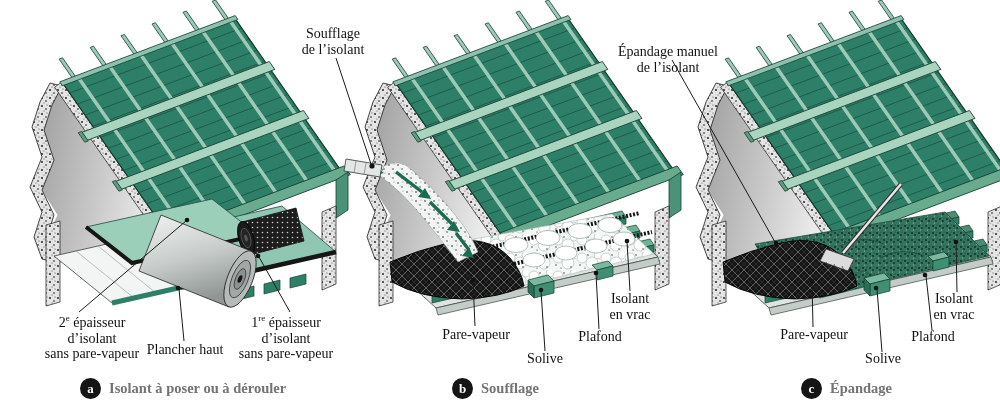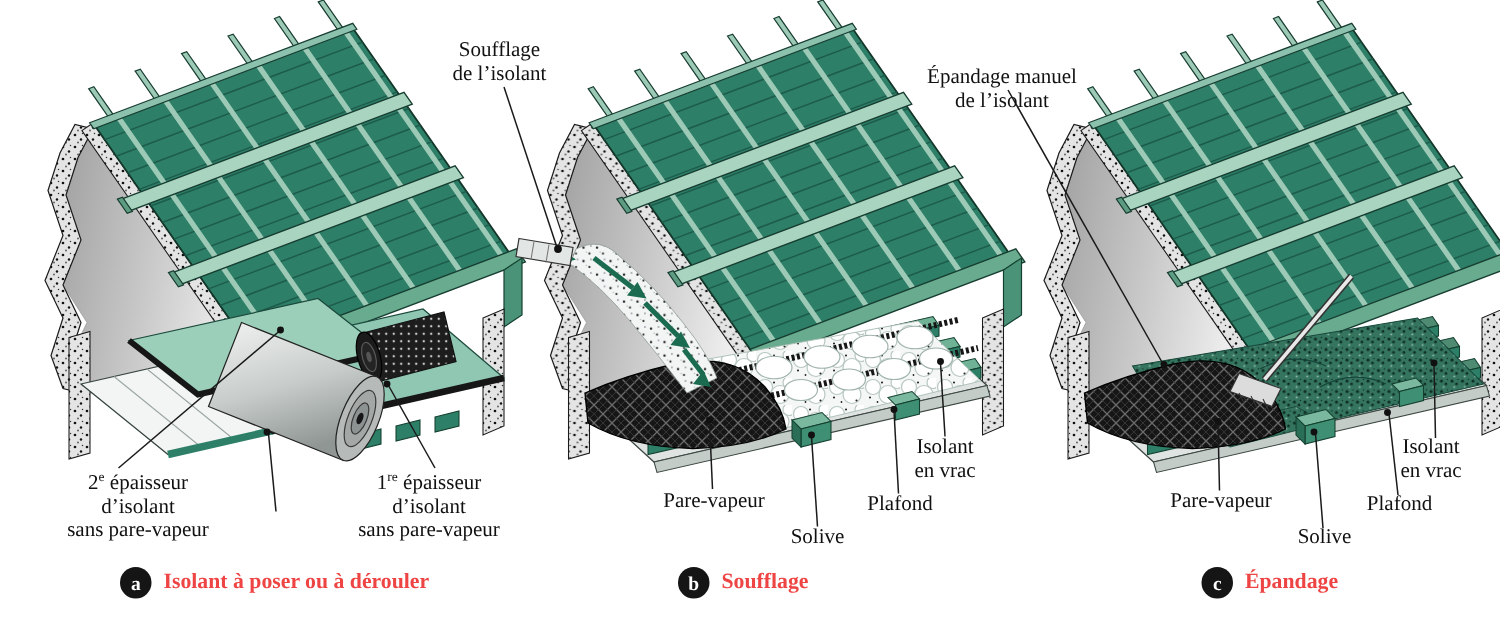--- a/index.html
+++ b/index.html
@@ -4,21 +4,21 @@
 <style>
   html,body{margin:0;padding:0;background:#fff;}
   .stage{position:relative;width:1000px;height:418px;background:#fff;overflow:hidden;
          font-family:"Liberation Serif",serif;}
   .stage svg.art{position:absolute;left:0;top:0;}
   .lbl{position:absolute;text-align:center;font:14px/1.12 "Liberation Serif",serif;color:#111;}
   .lbl sup{font-size:9px;line-height:0;}
   .caption{position:absolute;display:flex;align-items:center;gap:8px;}
   .badge{width:21px;height:21px;border-radius:50%;background:#151515;color:#fff;
          font:700 13px "Liberation Serif",serif;display:flex;align-items:center;justify-content:center;flex:0 0 auto;}
-  .cap-text{font:700 14.5px "Liberation Serif",serif;color:#ef4444;white-space:nowrap;}
+  .cap-text{font:700 14.5px "Liberation Serif",serif;color:#737373;white-space:nowrap;}
 </style>
 </head>
 <body>
 
 <div class="stage">
 
 <svg class="art" width="1000" height="418" viewBox="0 0 1000 418">
   <defs>
     <linearGradient id="gWall" x1="0" y1="0" x2="1" y2="0.25">
       <stop offset="0" stop-color="#a0a0a0"></stop>
@@ -260,20 +260,23 @@
           <circle cx="956" cy="242" r="2.3"></circle>
     </g>
   </g>
 </svg>
 
 <div class="lbl" style="left:22px;top:315px;width:140px">
   <span><span>2</span><sup>e</sup><span> épaisseur</span></span><br>
   <span>d’isolant</span><br>
   <span>sans pare-vapeur</span>
 </div>
+<div class="lbl" style="left:115px;top:342px;width:140px">
+  <span>Plancher haut</span>
+</div>
 <div class="lbl" style="left:216px;top:315px;width:140px">
   <span><span>1</span><sup>re</sup><span> épaisseur</span></span><br>
   <span>d’isolant</span><br>
   <span>sans pare-vapeur</span>
 </div>
 
 <div class="lbl" style="left:268px;top:26px;width:130px">
   <span>Soufflage</span><br><span>de l’isolant</span>
 </div>
 <div class="lbl" style="left:416px;top:327px;width:120px">

